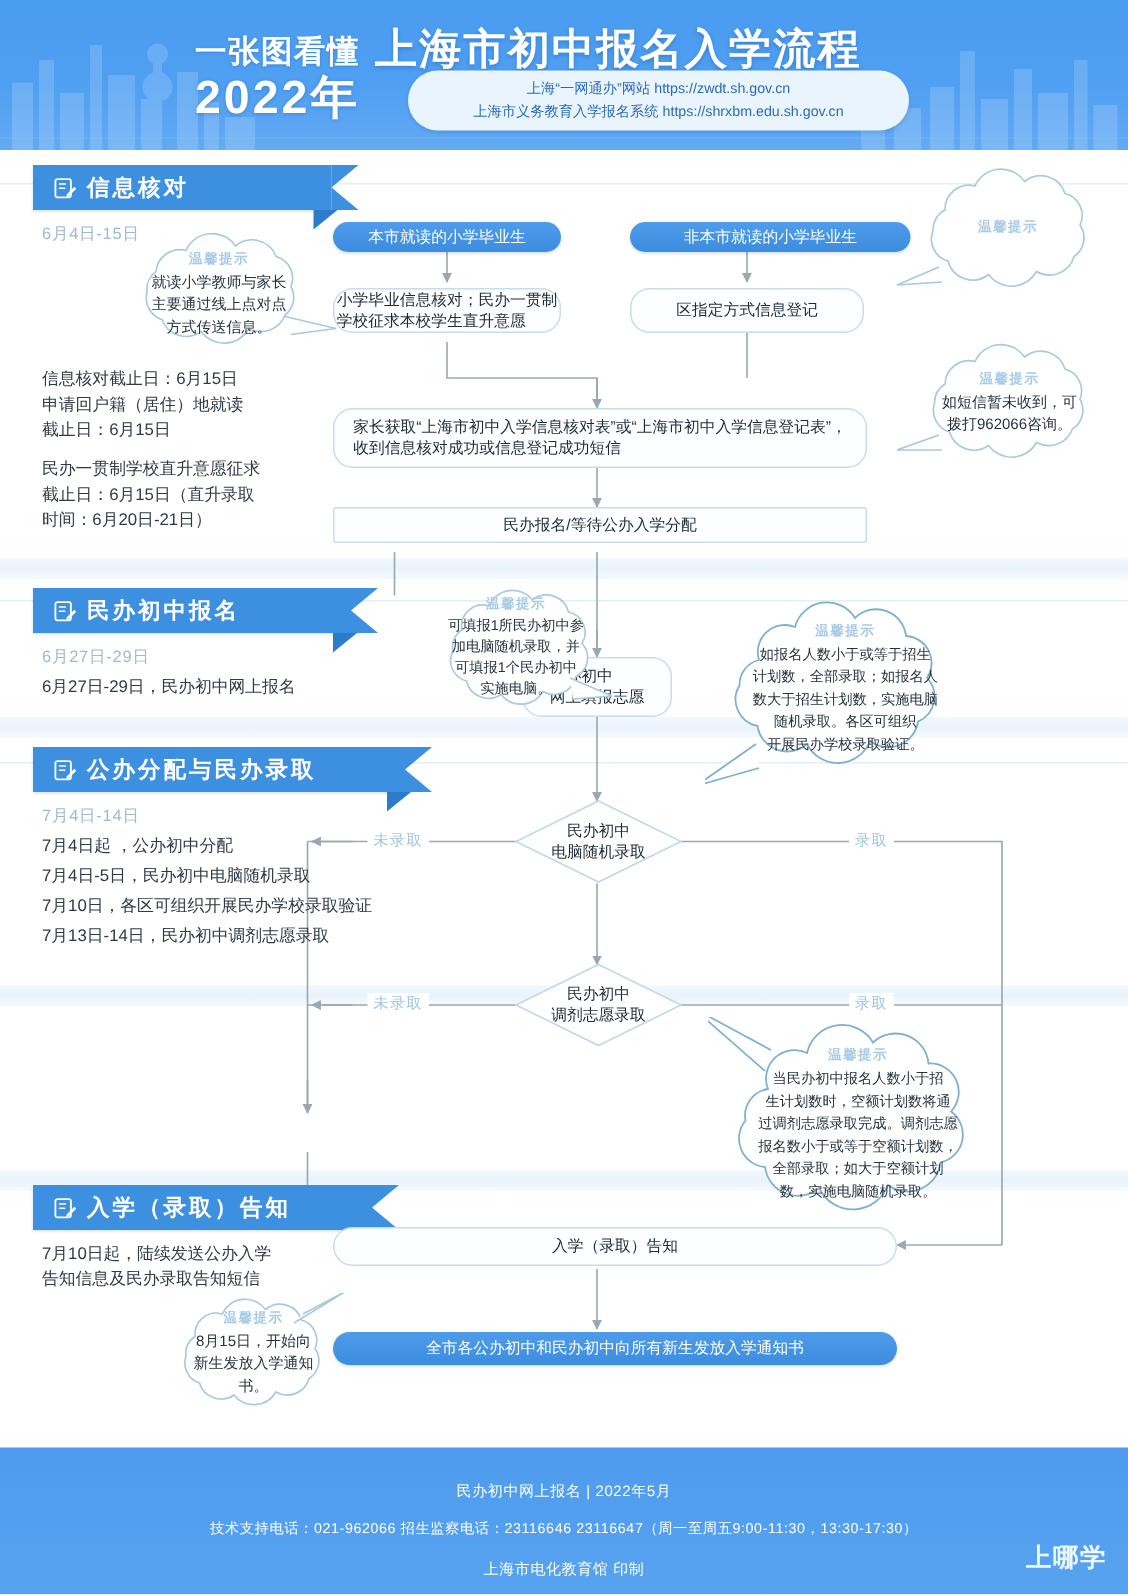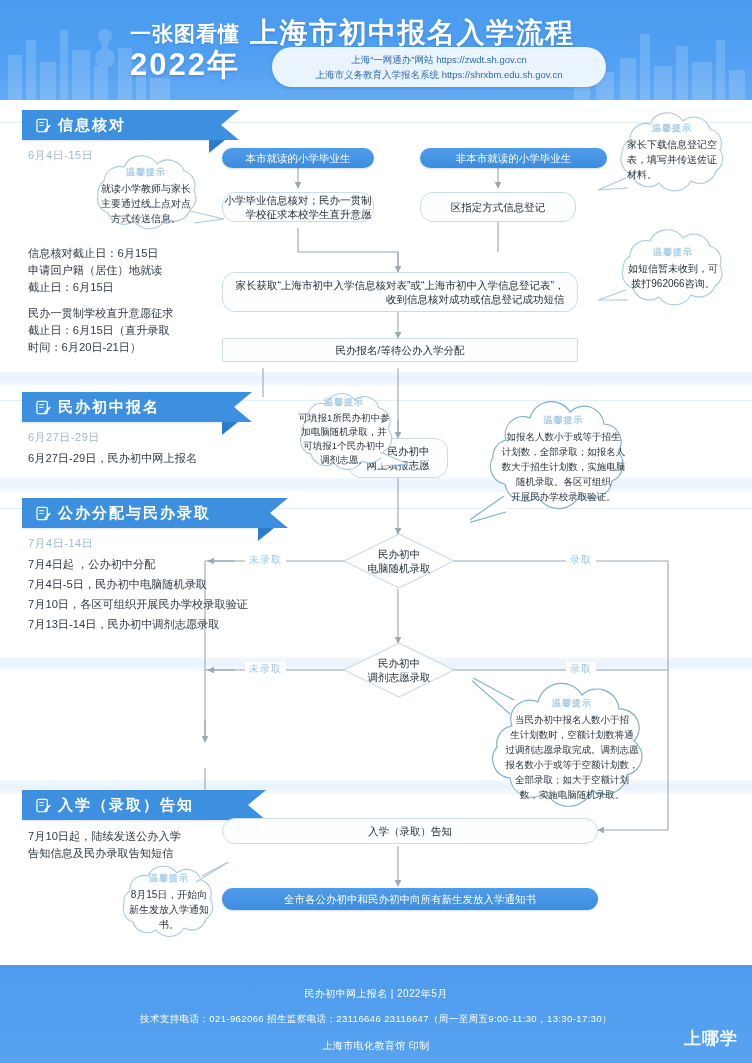--- a/index.html
+++ b/index.html
@@ -88,21 +88,21 @@
   }
   .sec-text{
     position:absolute;font-size:11.2px;color:#2f3a44;line-height:17px;
   }
   .sec-text.sp{line-height:20px;}
 
   
   .node{
     position:absolute;box-sizing:border-box;
     display:flex;align-items:center;justify-content:center;
-    text-align:right;
+    text-align:left;
     font-size:10.5px;color:#1d2a35;line-height:14px;
     background:#ffffff;
   }
   .pill-blue{
     background:linear-gradient(180deg,#4f9cea 0%,#3c8cdf 100%);
     color:#ffffff;border-radius:14px;
     font-size:10.5px;
     box-shadow:0 1px 2px rgba(0,60,130,.18);
   }
   .rounded{
@@ -311,23 +311,20 @@
 
     <div class="cloud" style="left:596px;top:10px;width:150px;height:92px;">
       <svg class="cloud-body" viewBox="0 0 150 92" width="150" height="92">
         <path d="M34,30 a16,16 0 0 1 20,-16 a19,19 0 0 1 33,-3 a17,17 0 0 1 27,8 a15,15 0 0 1 10,21
                  a15,15 0 0 1 -4,21 a17,17 0 0 1 -25,10 a19,19 0 0 1 -32,2 a17,17 0 0 1 -27,-9
                  a15,15 0 0 1 -10,-20 a15,15 0 0 1 8,-14 z" fill="#ffffff" stroke="#a9c9de" stroke-width="1.1"></path>
         <path d="M30,68 L2,80 L32,78" fill="#ffffff" stroke="#a9c9de" stroke-width="1.1"></path>
       </svg>
       <div class="cloud-content" style="padding:0 20px 8px 22px;">
         <div class="cloud-title">温馨提示</div>
-        <div class="cloud-text" style="white-space:pre-line;text-align:left;">家长下载信息登记空
-表，填写并传送佐证
-材料。</div>
       </div>
     </div>
 
     <div class="cloud" style="left:598px;top:128px;width:148px;height:86px;">
       <svg class="cloud-body" viewBox="0 0 148 86" width="148" height="86">
         <path d="M32,28 a16,16 0 0 1 20,-15 a19,19 0 0 1 33,-3 a17,17 0 0 1 27,8 a15,15 0 0 1 10,20
                  a15,15 0 0 1 -5,20 a17,17 0 0 1 -24,9 a19,19 0 0 1 -32,2 a17,17 0 0 1 -26,-9
                  a15,15 0 0 1 -10,-19 a15,15 0 0 1 7,-13 z" fill="#ffffff" stroke="#a9c9de" stroke-width="1.1"></path>
         <path d="M28,62 L0,72 L30,72" fill="#ffffff" stroke="#a9c9de" stroke-width="1.1"></path>
       </svg>
@@ -359,21 +356,21 @@
         <path d="M26,32 a14,14 0 0 1 18,-16 a17,17 0 0 1 29,-4 a15,15 0 0 1 24,8 a14,14 0 0 1 9,21
                  a14,14 0 0 1 -4,22 a15,15 0 0 1 -22,10 a17,17 0 0 1 -28,2 a15,15 0 0 1 -23,-9
                  a14,14 0 0 1 -9,-20 a13,13 0 0 1 6,-14 z" fill="#ffffff" stroke="#a9c9de" stroke-width="1.1"></path>
         <path d="M98,64 L126,76 L100,78" fill="#ffffff" stroke="#a9c9de" stroke-width="1.1"></path>
       </svg>
       <div class="cloud-content" style="padding:0 18px 10px 14px;">
         <div class="cloud-title">温馨提示</div>
         <div class="cloud-text" style="white-space:pre-line;font-size:9.5px;line-height:14px;">可填报1所民办初中参
 加电脑随机录取，并
 可填报1个民办初中
-调剂志愿。</div>
+实施电脑。</div>
       </div>
     </div>
 
     <div class="cloud" style="left:470px;top:300px;width:185px;height:128px;">
       <svg class="cloud-body" viewBox="0 0 185 128" width="185" height="128">
         <path d="M36,40 a18,18 0 0 1 24,-22 a22,22 0 0 1 40,-6 a20,20 0 0 1 34,12 a18,18 0 0 1 14,28
                  a18,18 0 0 1 -6,29 a20,20 0 0 1 -32,13 a23,23 0 0 1 -42,2 a20,20 0 0 1 -33,-12
                  a18,18 0 0 1 -12,-27 a17,17 0 0 1 13,-17 z" fill="#ffffff" stroke="#7fb0cf" stroke-width="1.2"></path>
         <path d="M34,96 L-6,124 L36,112" fill="#ffffff" stroke="#7fb0cf" stroke-width="1.2"></path>
       </svg>

